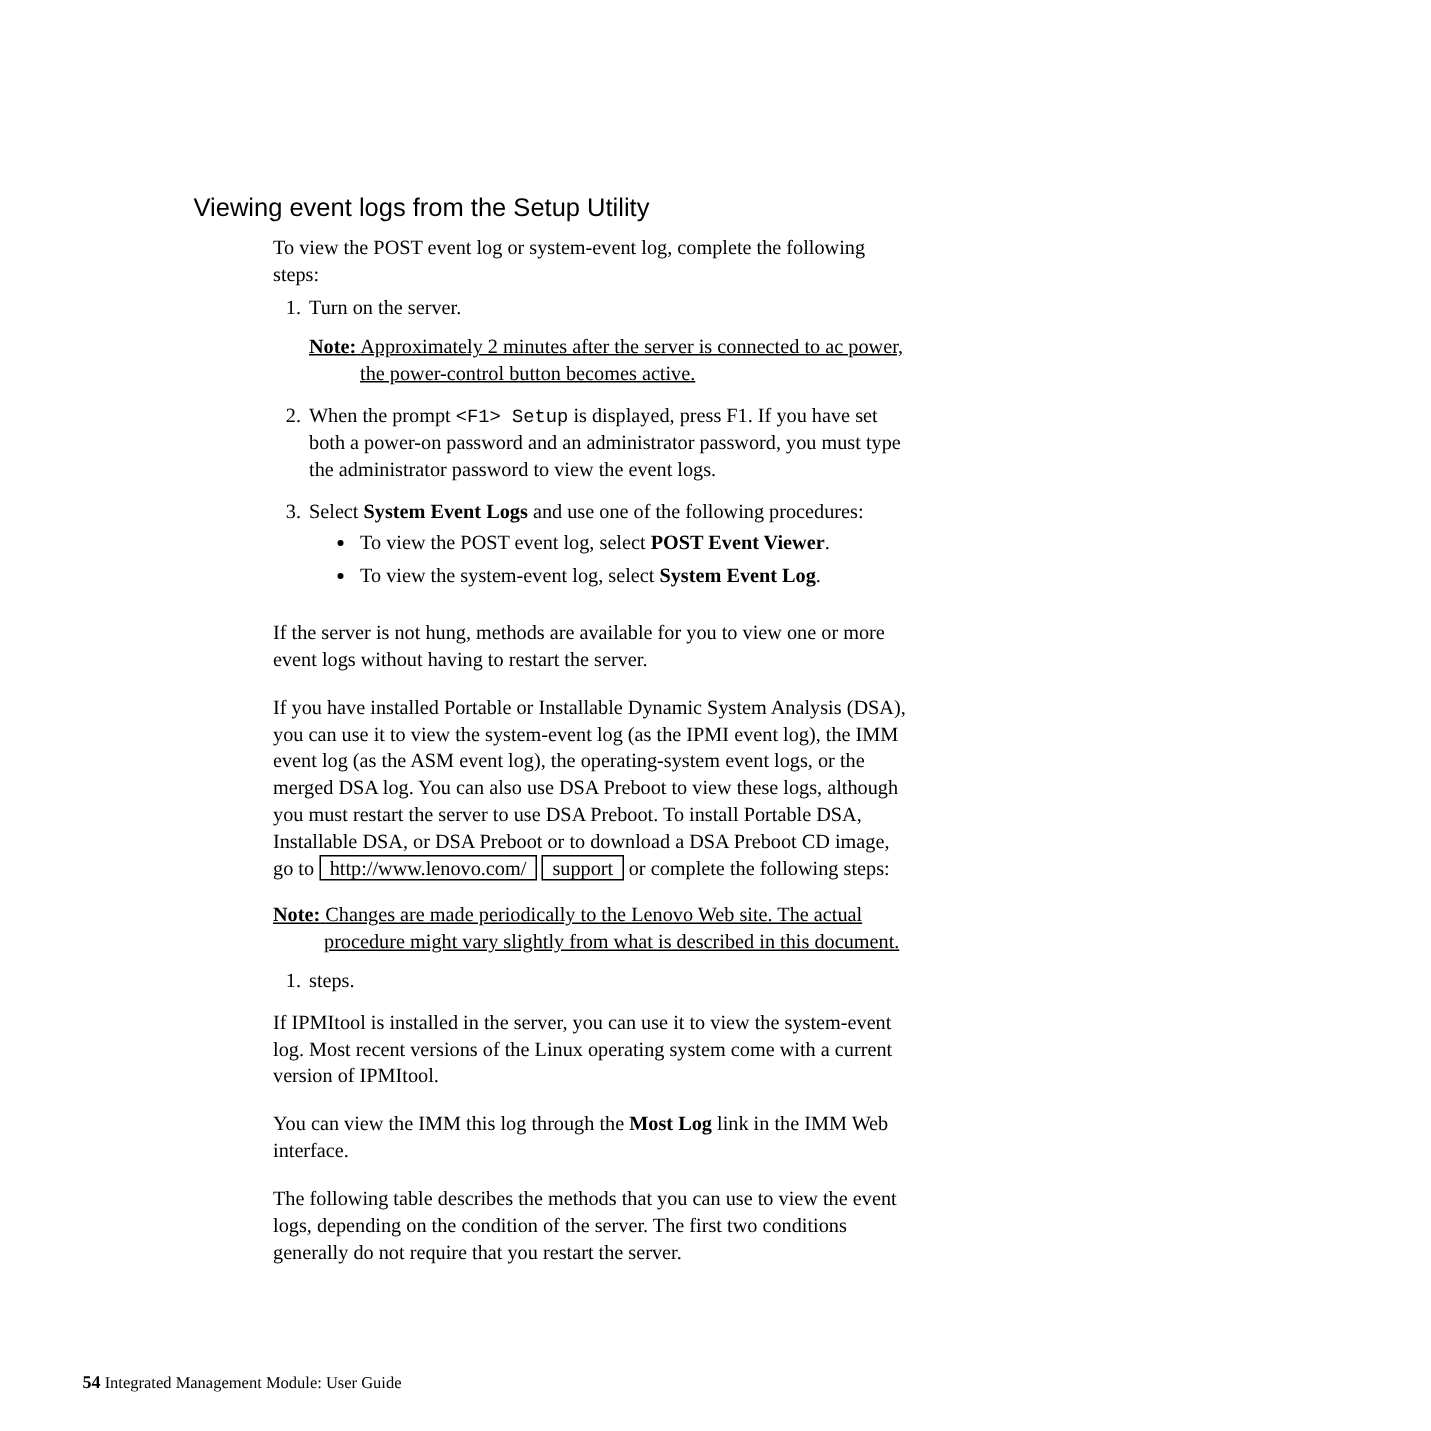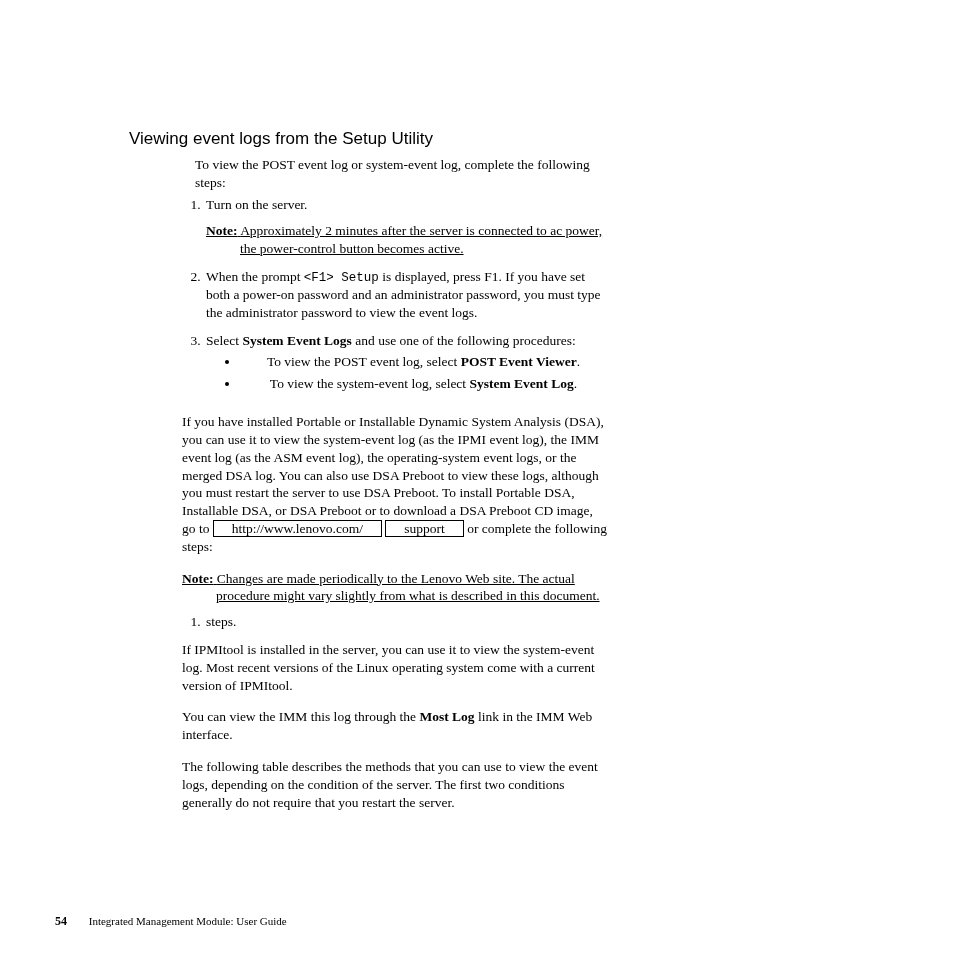--- a/index.html
+++ b/index.html
@@ -24,46 +24,45 @@
     font-family: Arial, Helvetica, sans-serif;
     font-weight: 400;
     font-size: 17px;
     margin: 0 0 6px 0;
   }
   .body-block {
     margin-left: 53px;   
     width: 425px;        
   }
   .para { margin: 0 0 14px 0; }
-  .para.tight { margin-bottom: 4px; margin-left: 13px; }
+  .para.tight { margin-bottom: 4px; }
   ol.steps {
     list-style: decimal;
     padding-left: 22px;
     margin: 0 0 6px 0;
   }
   ol.steps > li { margin-bottom: 10px; padding-left: 2px; }
   .note-line { padding-left: 34px; text-indent: -34px; margin: 8px 0 8px 0; text-decoration: underline; }
   .note-label { font-weight: 700; }
   ul.sub {
     list-style: disc;
     padding-left: 34px;
     margin: 4px 0 0 0;
-    text-align: center;
   }
   ul.sub > li { margin-bottom: 4px; }
   .mono { font-family: "Courier New", Courier, monospace; font-size: 12.5px; }
-  .boxlink { border: 1px solid #000; padding: 0 18px; }
+  .boxlink { border: 1px solid #000; padding: 0 6px; }
   .section2 { margin-top: 20px; }
   .footer {
     position: absolute;
     left: 55px;
     top: 914px;
     font-size: 11px;
   }
-  .footer .pnum { font-weight: 700; font-size: 12px; margin-right: 19px; }
+  .footer .pnum { font-weight: 700; font-size: 12px; margin-right: 0; }
 </style>
 </head>
 <body>
 
 <div class="page">
 
   <div class="h2">Viewing event logs from the Setup Utility</div>
   <div class="body-block">
     <p class="para tight">To view the POST event log or system-event log, complete the following steps:</p>
     <ol class="steps">
@@ -86,20 +85,21 @@
           <li>
             <span>To view the system-event log, select </span><b>System Event Log</b><span>.</span>
           </li>
         </ul>
       </li>
     </ol>
   </div>
 
   <div class="section2">
     <div class="body-block">
+      <p class="para">If the server is not hung, methods are available for you to view one or more event logs without having to restart the server.</p>
       <p class="para">
         <span>If you have installed Portable or Installable Dynamic System Analysis (DSA), you can use it to view the system-event log (as the IPMI event log), the IMM event log (as the ASM event log), the operating-system event logs, or the merged DSA log. You can also use DSA Preboot to view these logs, although you must restart the server to use DSA Preboot. To install Portable DSA, Installable DSA, or DSA Preboot or to download a DSA Preboot CD image, go to </span><span class="boxlink">http://www.lenovo.com/</span> <span class="boxlink">support</span><span> or complete the following steps:</span>
       </p>
       <p class="note-line" style="margin-left:0;">
         <span class="note-label">Note:</span>
         <span>Changes are made periodically to the Lenovo Web site. The actual procedure might vary slightly from what is described in this document.</span>
       </p>
       <ol class="steps">
         <li><span>steps.</span></li>
       </ol>

